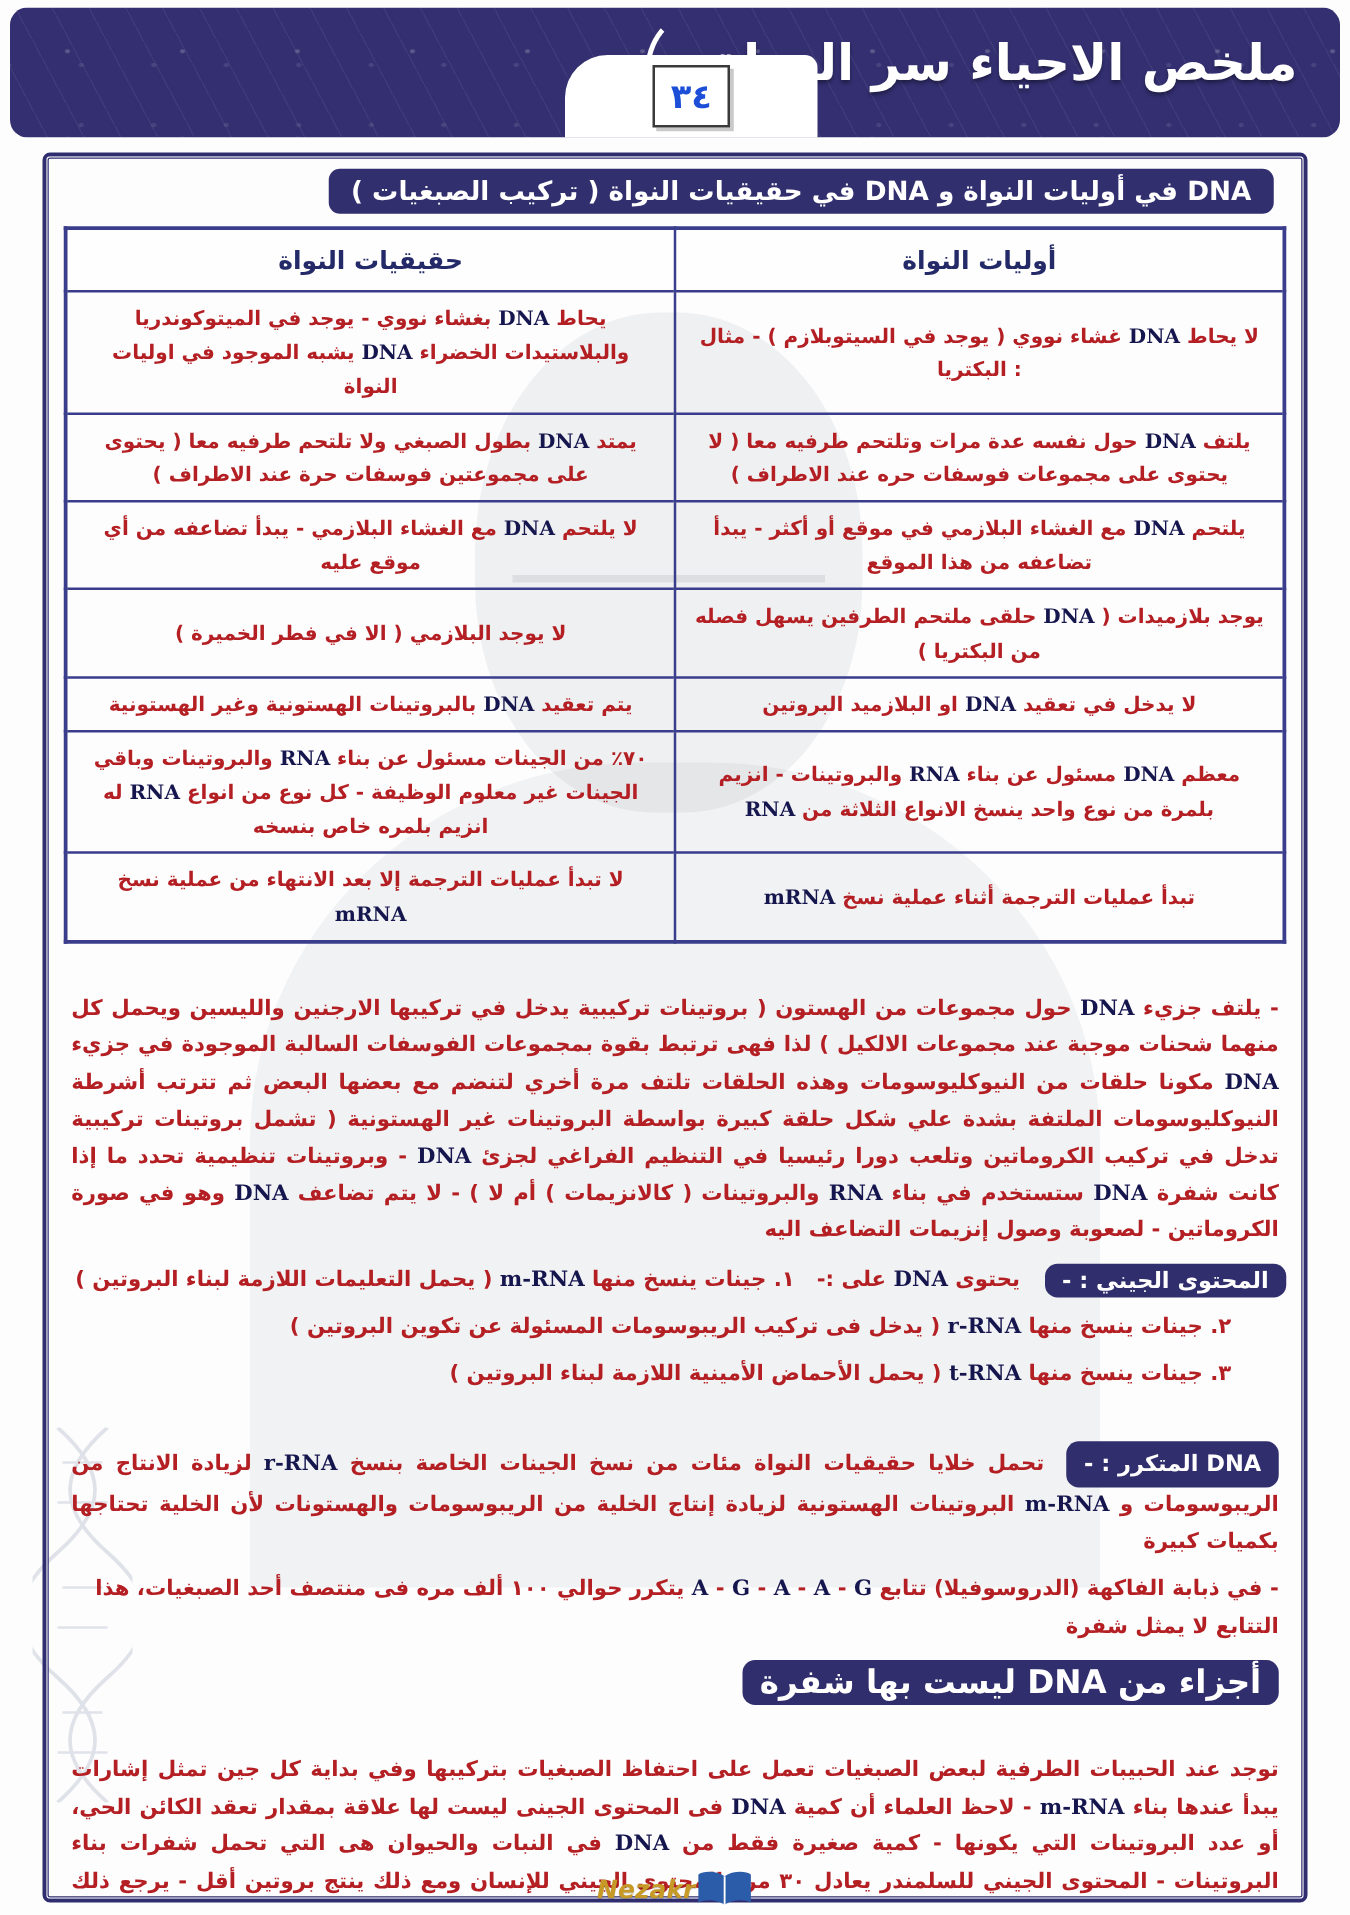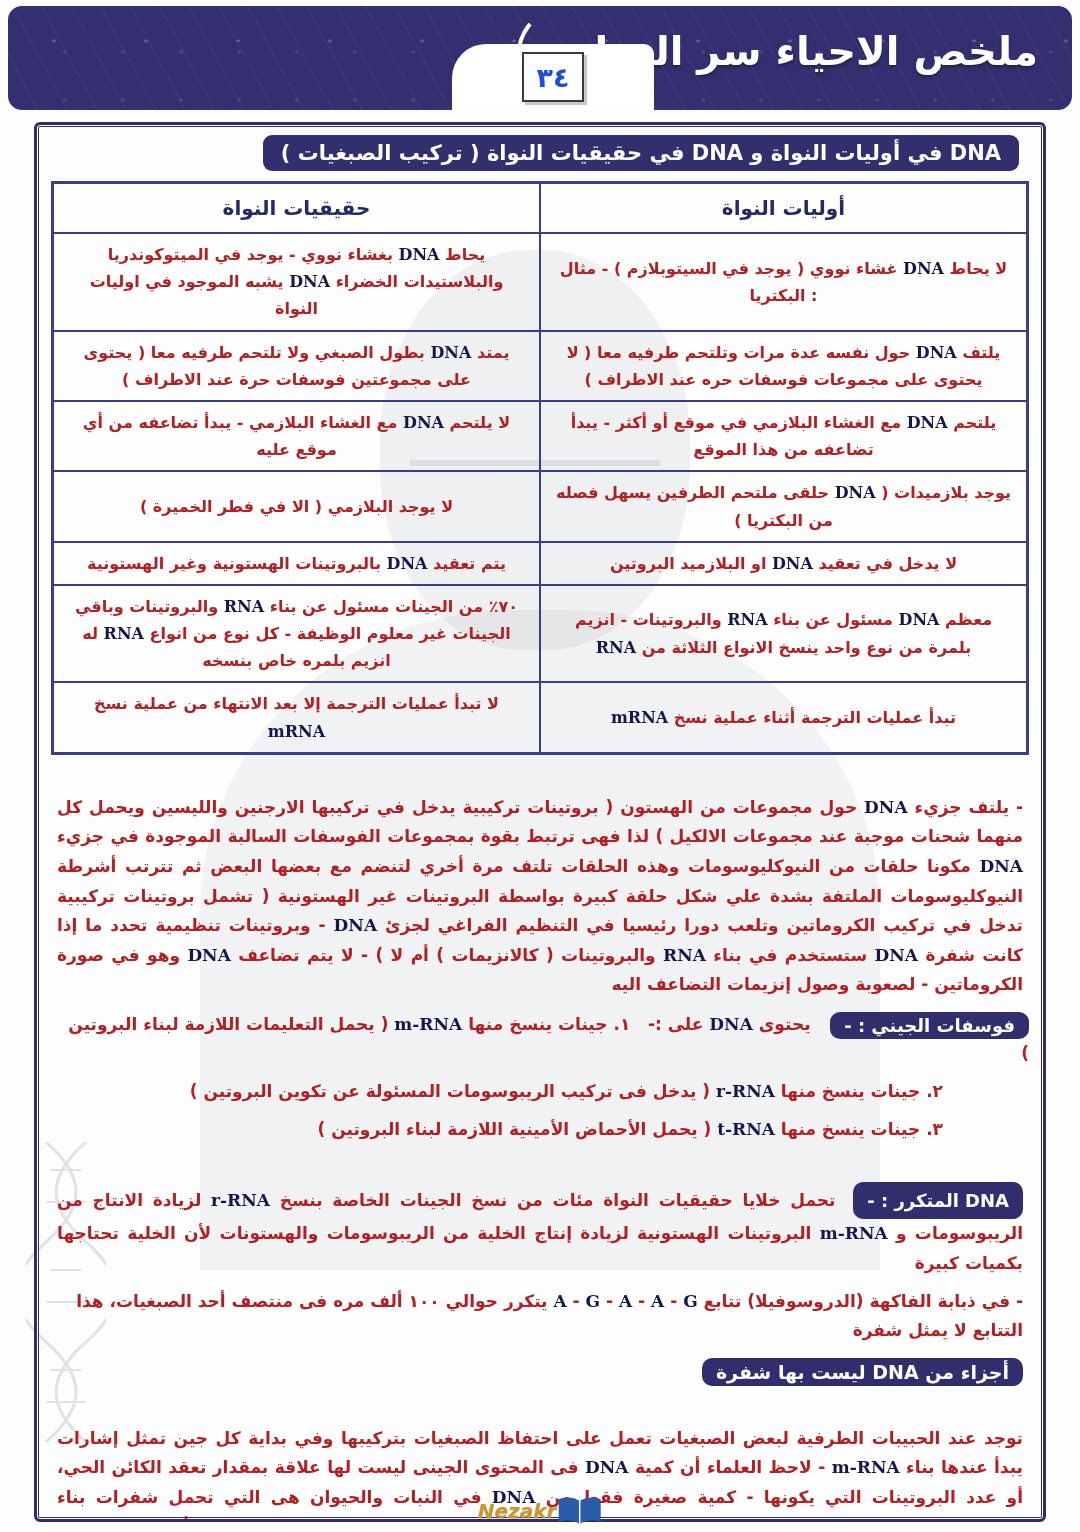--- a/index.html
+++ b/index.html
@@ -79,23 +79,23 @@
 
   
   .para { color:#b41f24; font-size:17px; font-weight:bold; line-height:1.74; margin:8px 6px 0; }
   .justify { text-align:justify;margin-top:38px; }
   .latin { color:#16164f; font-family:"DejaVu Serif", serif; font-weight:bold; }
   .chip {
     display:inline-block; background:#312e6d; color:#ffffff;
     font-size:18px; font-weight:bold; padding:3px 14px; border-radius:10px;
     margin-left:8px; vertical-align:middle;
   }
-  .chip.wide { display:block; width:fit-content; margin:12px 6px 0 auto; font-size:19px; }
+  .chip.wide { display:block; width:fit-content; margin:12px 6px 0 auto; font-size:26px; }
   .gc { margin-top:10px; }
-  .gc-item { margin-right:86px; }
+  .gc-item { margin-right:44px; }
 
   
   .logo {
     position:absolute; left:50%; bottom:6px; transform:translateX(-50%); z-index:4;
     display:flex; align-items:center; gap:0;
   }
   .logo-text {
     color:#c79a27; font-size:20px; font-weight:bold; font-style:italic;
     text-shadow:0 1px 1px rgba(0,0,0,.25);
   }
@@ -166,21 +166,21 @@
       <tr>
         <td>تبدأ عمليات الترجمة أثناء عملية نسخ <span class="latin">mRNA</span></td>
         <td>لا تبدأ عمليات الترجمة إلا بعد الانتهاء من عملية نسخ <span class="latin">mRNA</span></td>
       </tr>
     </tbody>
   </table>
 
   <p class="para justify">- يلتف جزيء <span class="latin">DNA</span> حول مجموعات من الهستون ( بروتينات تركيبية يدخل في تركيبها الارجنين والليسين ويحمل كل منهما شحنات موجبة عند مجموعات الالكيل ) لذا فهى ترتبط بقوة بمجموعات الفوسفات السالبة الموجودة في جزيء <span class="latin">DNA</span> مكونا حلقات من النيوكليوسومات وهذه الحلقات تلتف مرة أخري لتنضم مع بعضها البعض ثم تترتب أشرطة النيوكليوسومات الملتفة بشدة علي شكل حلقة كبيرة بواسطة البروتينات غير الهستونية ( تشمل بروتينات تركيبية تدخل في تركيب الكروماتين وتلعب دورا رئيسيا في التنظيم الفراغي لجزئ <span class="latin">DNA</span> - وبروتينات تنظيمية تحدد ما إذا كانت شفرة <span class="latin">DNA</span> ستستخدم في بناء <span class="latin">RNA</span> والبروتينات ( كالانزيمات ) أم لا ) - لا يتم تضاعف <span class="latin">DNA</span> وهو في صورة الكروماتين - لصعوبة وصول إنزيمات التضاعف اليه</p>
 
   <div class="gc">
-    <span class="chip">فوسفات الجيني : -</span>
+    <span class="chip">المحتوى الجيني : -</span>
     <span class="para">يحتوى <span class="latin">DNA</span> على :-</span>
     <span class="para">١. جينات ينسخ منها <span class="latin">m-RNA</span> ( يحمل التعليمات اللازمة لبناء البروتين )</span>
     <div class="gc-item para">٢. جينات ينسخ منها <span class="latin">r-RNA</span> ( يدخل فى تركيب الريبوسومات المسئولة عن تكوين البروتين )</div>
     <div class="gc-item para">٣. جينات ينسخ منها <span class="latin">t-RNA</span> ( يحمل الأحماض الأمينية اللازمة لبناء البروتين )</div>
   </div>
 
   <div class="para justify">
     <span class="chip">DNA المتكرر : -</span>
     <span>تحمل خلايا حقيقيات النواة مئات من نسخ الجينات الخاصة بنسخ <span class="latin">r-RNA</span> لزيادة الانتاج من الريبوسومات و <span class="latin">m-RNA</span> البروتينات الهستونية لزيادة إنتاج الخلية من الريبوسومات والهستونات لأن الخلية تحتاجها بكميات كبيرة</span>
   </div>

